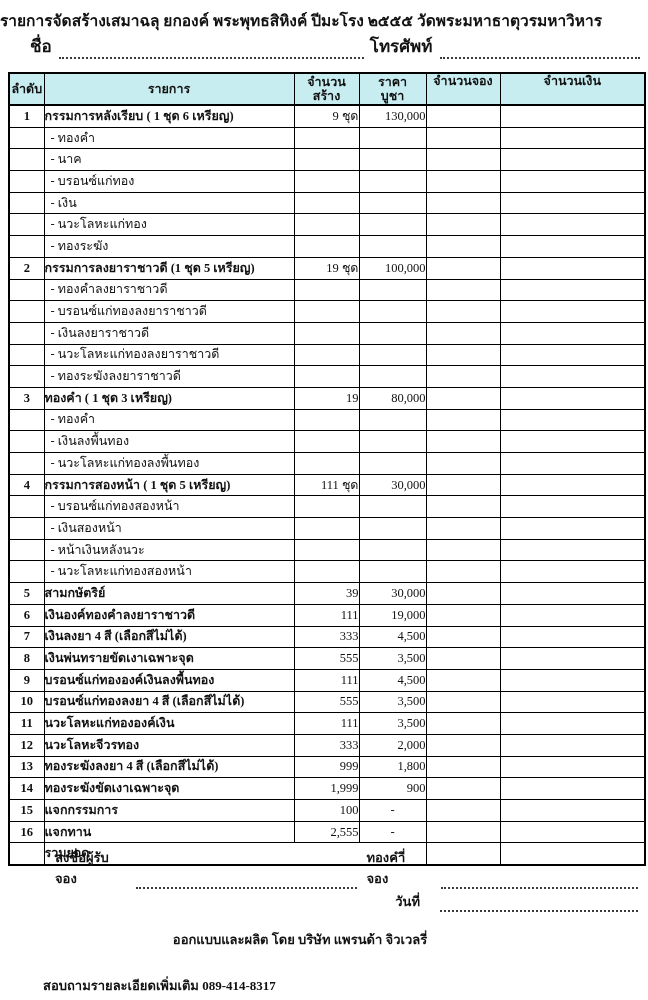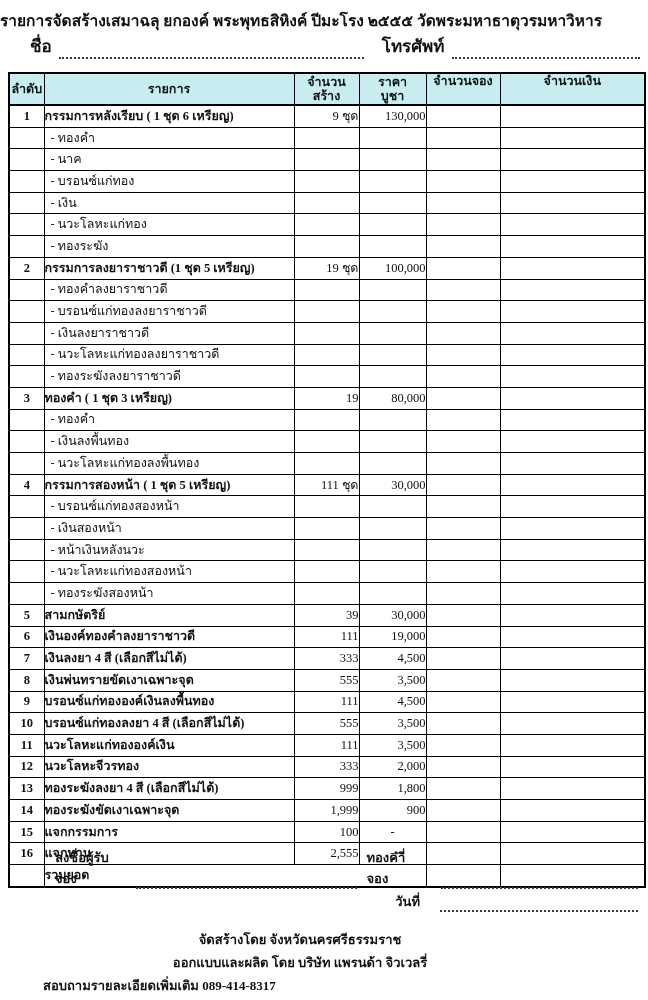--- a/index.html
+++ b/index.html
@@ -16,21 +16,21 @@
     text-align:center;font-size:15.5px;font-weight:bold;
     white-space:nowrap;
   }
   
   .name-line{
     position:absolute;top:41px;left:30px;width:610px;height:18px;
     display:flex;align-items:flex-end;font-size:17px;font-weight:bold;
   }
   .dots{border-bottom:2px dotted #3a3a3a;height:14px;}
   .name-line .d1{width:305px;margin-left:7px;}
-  .name-line .lbl2{margin-left:18px;}
+  .name-line .lbl2{margin-left:6px;}
   .name-line .d2{flex:1;margin-left:8px;}
 
   
   table.grid{
     position:absolute;top:72px;left:8px;width:636px;
     border-collapse:collapse;table-layout:fixed;
     font-size:12.5px;
   }
   table.grid, table.grid td, table.grid th{border:1px solid #000;}
   table.grid{border:2px solid #000;}
@@ -286,28 +286,20 @@
       </tr>
       <tr>
         <td class="c-no"></td>
         <td class="c-item sub">- นวะโลหะแก่ทองสองหน้า</td>
         <td class="c-qty"></td>
         <td class="c-price"></td>
         <td class="c-book"></td>
         <td class="c-amt"></td>
       </tr>
       <tr>
-        <td class="c-no"></td>
-        <td class="c-item sub">- ทองระฆังสองหน้า</td>
-        <td class="c-qty"></td>
-        <td class="c-price"></td>
-        <td class="c-book"></td>
-        <td class="c-amt"></td>
-      </tr>
-      <tr>
         <td class="c-no">5</td>
         <td class="c-item b">สามกษัตริย์</td>
         <td class="c-qty">39</td>
         <td class="c-price">30,000</td>
         <td class="c-book"></td>
         <td class="c-amt"></td>
       </tr>
       <tr>
         <td class="c-no">6</td>
         <td class="c-item b">เงินองค์ทองคำลงยาราชาวดี</td>
@@ -410,16 +402,15 @@
   <span class="dots d1"></span>
   <span class="lbl2">ทองคำี่จอง</span>
   <span class="dots d2"></span>
 </div>
 <div class="sig-row2">
   <span>วันที่</span>
   <span class="dots d3"></span>
 </div>
 
 <div class="footer-center">
-  <div>จัดสร้างโดย จังหวัดนครศรีธรรมราช</div>
   <div>ออกแบบและผลิต โดย บริษัท แพรนด้า จิวเวลรี่</div>
 </div>
 <div class="footer-phone">สอบถามรายละเอียดเพิ่มเติม  089-414-8317</div>
 
 </body></html>

